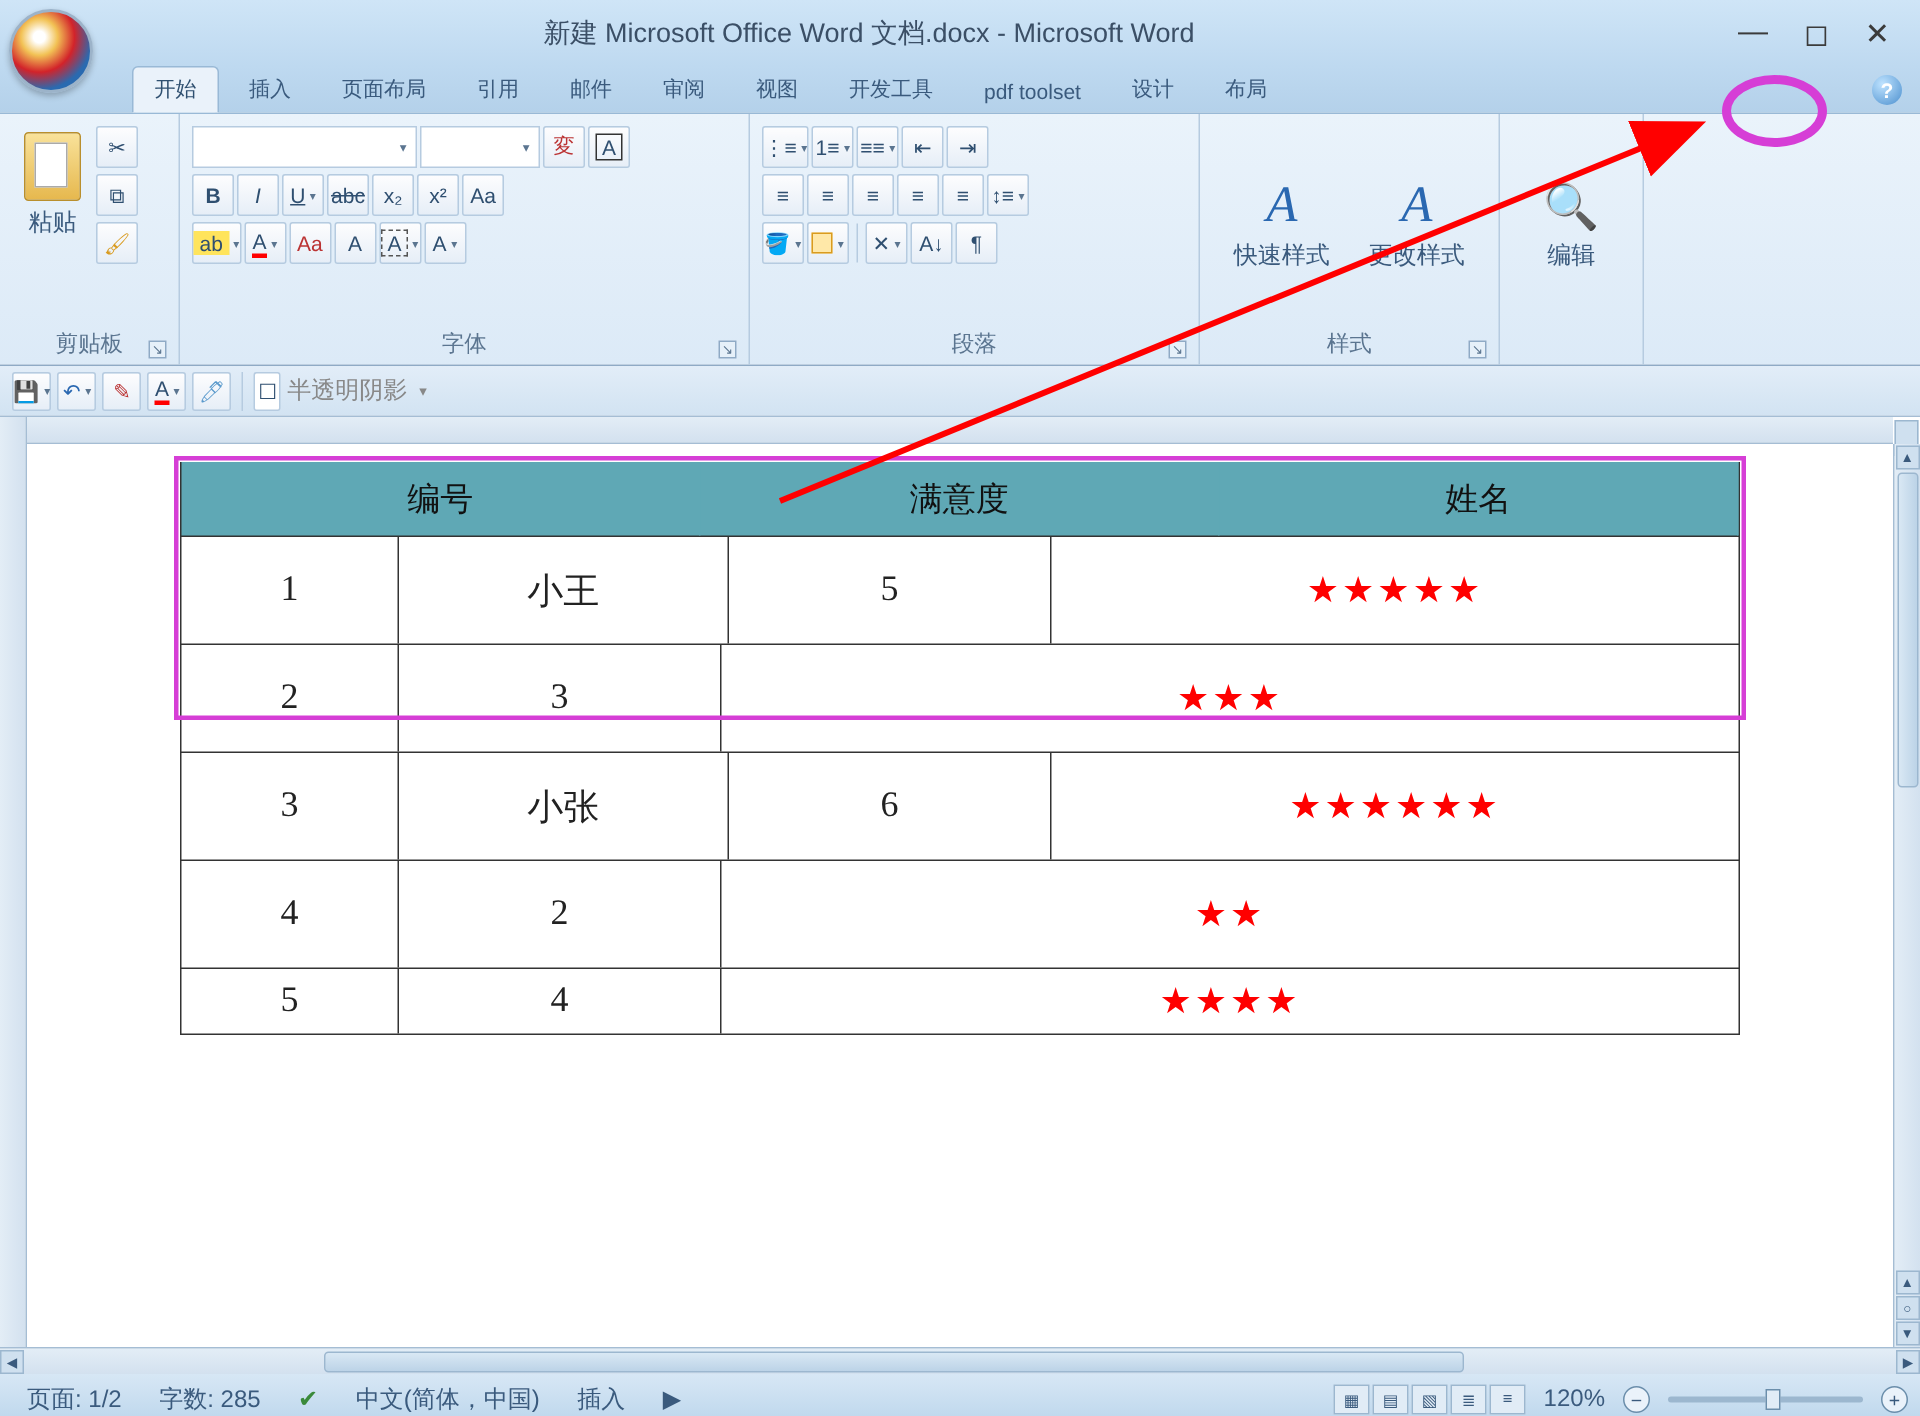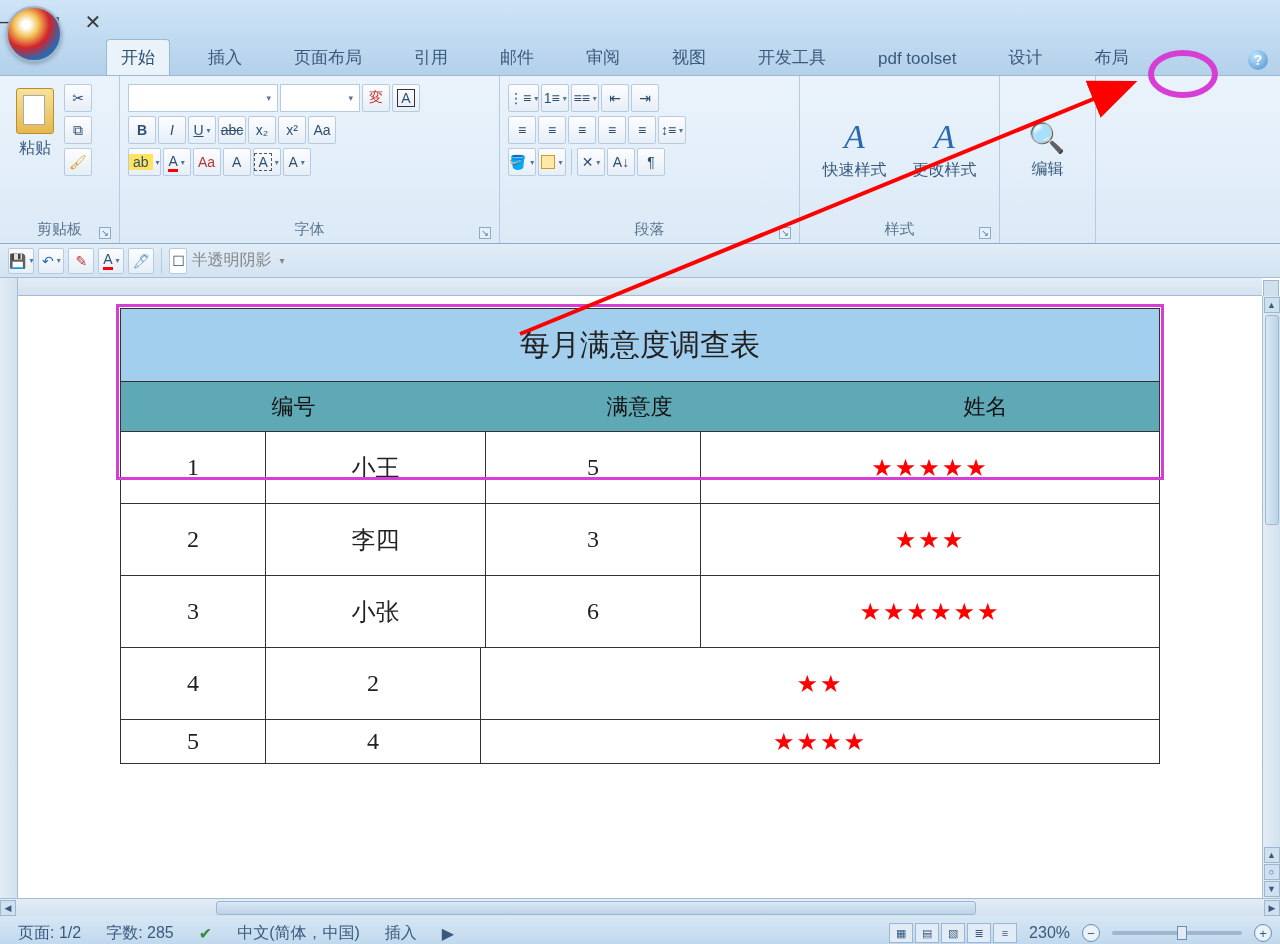--- a/index.html
+++ b/index.html
@@ -7,21 +7,21 @@
 
 
 .titlebar { height: 44px; background: linear-gradient(#cfe5f7,#bed9f0); display: flex; align-items: center; position: relative; }
 .office-btn { width: 56px; height: 56px; border-radius: 50%; background: radial-gradient(circle at 35% 32%, #fff 8%, #f2c255 25%, #d2232a 48%, #2a6ab0 72%); border: 2px solid #9cb3c9; position: absolute; left: 6px; top: 6px; z-index: 20; box-shadow: 0 2px 4px rgba(0,0,0,.25); cursor: pointer; }
 .titlebar .title { flex: 1; text-align: center; font-size: 18px; color: #3b4f66; }
 .win-controls { display: flex; gap: 24px; padding-right: 20px; }
 .win-controls span { font-size: 20px; color: #3b3b3b; cursor: pointer; }
 
 
 .tabs { height: 32px; background: linear-gradient(#bed9f0,#b4d1ea); display: flex; align-items: flex-end; padding-left: 88px; gap: 6px; border-bottom: 1px solid #99b9d6; position: relative; }
-.tab { padding: 6px 14px; font-size: 17px; color: #3a5a7d; cursor: pointer; border-top-left-radius: 4px; border-top-right-radius: 4px; margin-left: 18px; }
+.tab { padding: 6px 14px; font-size: 14px; color: #3a5a7d; cursor: pointer; border-top-left-radius: 4px; border-top-right-radius: 4px; }
 .tab.active { background: #eaf2fa; border: 1px solid #99b9d6; border-bottom: none; color: #2f5070; }
 .help-icon { position: absolute; right: 12px; top: 6px; width: 20px; height: 20px; border-radius: 50%; background: radial-gradient(circle at 35% 30%,#bfe3ff,#4b8fce); color: #fff; font-size: 14px; display: flex; align-items: center; justify-content: center; font-weight: bold; cursor: pointer; }
 
 
 .ribbon { height: 168px; background: linear-gradient(#eaf3fb,#dceaf7); border-bottom: 1px solid #8faac5; display: flex; }
 .group { border-right: 1px solid #b6cbe0; display: flex; flex-direction: column; justify-content: space-between; padding: 4px 6px 2px; }
 .group-label { font-size: 15px; color: #5b7590; text-align: center; padding: 2px 0; position: relative; }
 .group-label .dialog-launch { position: absolute; right: 2px; bottom: 2px; width: 12px; height: 12px; border: 1px solid #8faac5; background: #e6f0f9; font-size: 9px; color: #5b7590; display: flex; align-items: center; justify-content: center; cursor: pointer; }
 .grow { display: flex; flex-direction: column; gap: 4px; flex: 1; padding: 4px 2px; }
 .row { display: flex; gap: 2px; align-items: center; }
@@ -77,20 +77,21 @@
 
 
 .anno-circle { position: absolute; width: 70px; height: 48px; border: 6px solid #d63ed6; border-radius: 50%; z-index: 50; pointer-events:none; }
 .anno-arrow { position: absolute; z-index: 49; pointer-events:none; }
 </style>
 </head>
 <body>
 
 <div class="titlebar">
   <div class="office-btn"></div>
+  <div class="title">新建 Microsoft Office Word 文档.docx - Microsoft Word</div>
   <div class="win-controls">
     <span>—</span>
     <span>◻</span>
     <span>✕</span>
   </div>
 </div>
 
 <div class="tabs">
   <div class="tab active">开始</div>
   <div class="tab">插入</div>
@@ -295,36 +296,34 @@
 <div class="docarea">
   <div class="ruler-v"></div>
   <div class="ruler-h"></div>
   <div class="side-tools">
     <div></div>
   </div>
 
   <div class="page">
     <div style="position:relative;margin:10px 60px 0 60px">
       <div class="sel-box" style="left:-4px;top:-4px;right:-4px;height:176px"></div>
-      <div class="table-title">每月满意度调查表</div>
       <div class="table-head">
         <div style="width:145px">编号</div>
         <div style="width:215px">满意度</div>
         <div style="width:220px">姓名</div>
       </div>
       <div id="tbody">
           <div class="tbl-row">
             <div class="c1">1</div>
             <div class="c2">小王</div>
             <div class="c3">5</div>
             <div class="c4">★★★★★</div>
           </div>
           <div class="tbl-row">
             <div class="c1">2</div>
-            <div class="c2">李四</div>
             <div class="c3">3</div>
             <div class="c4">★★★</div>
           </div>
           <div class="tbl-row">
             <div class="c1">3</div>
             <div class="c2">小张</div>
             <div class="c3">6</div>
             <div class="c4">★★★★★★</div>
           </div>
           <div class="tbl-row">
@@ -371,21 +370,21 @@
   <div class="cell">
       <span>▶</span>
     </div>
   <div class="views">
     <span>▦</span>
     <span>▤</span>
     <span>▧</span>
     <span>≣</span>
     <span>≡</span>
   </div>
-  <span style="padding:0 8px">230%</span>
+  <span style="padding:0 8px">120%</span>
   <div class="round-btn">−</div>
   <div class="zoom-slider">
       <div class="knob"></div>
     </div>
   <div class="round-btn">+</div>
 </div>
 
 <div class="anno-circle" style="left:1148px;top:50px"></div>
 <svg class="anno-arrow" style="left:510px;top:74px" width="660" height="280">
   <defs>

